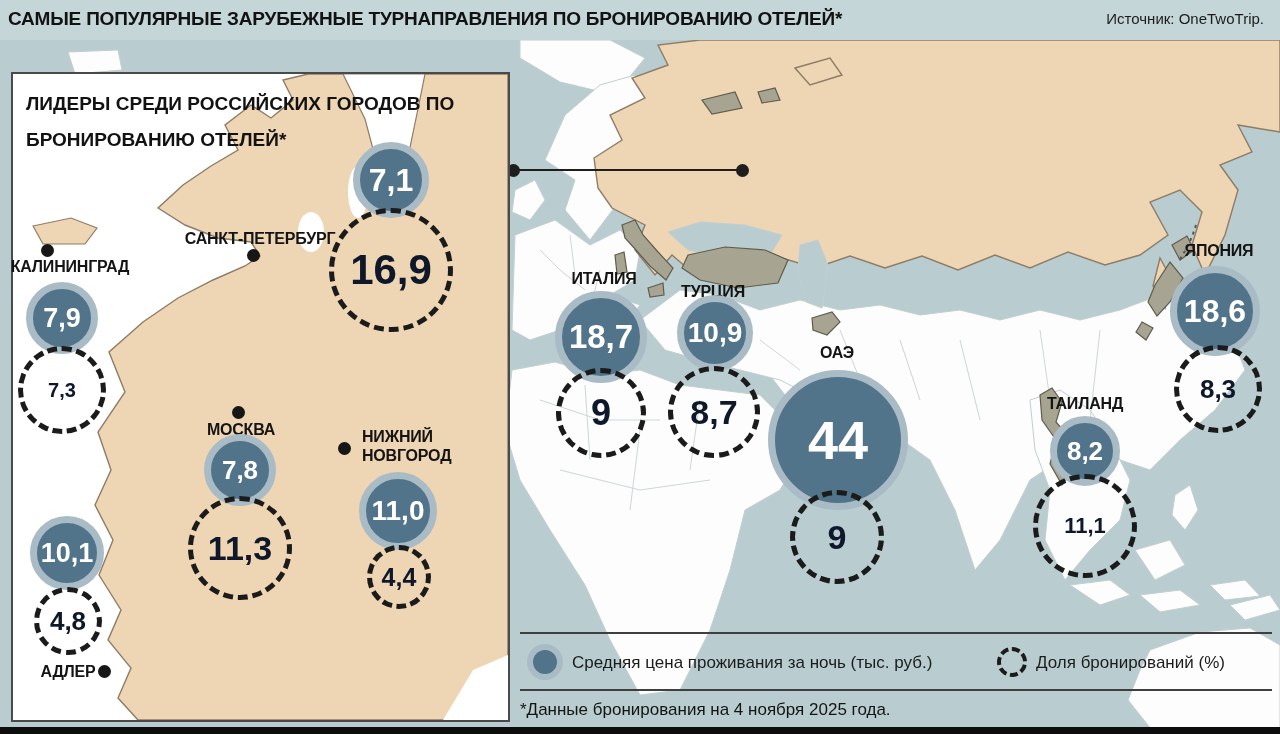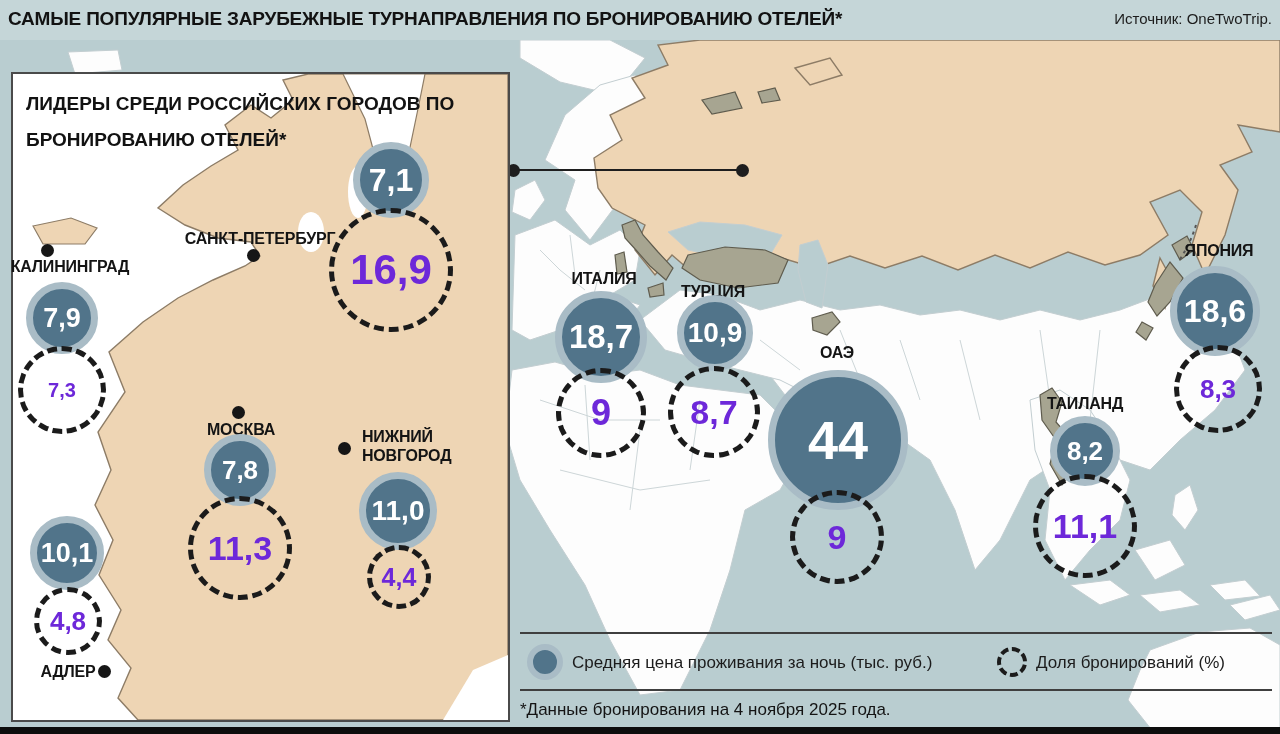--- a/index.html
+++ b/index.html
@@ -3,34 +3,34 @@
 <meta charset="utf-8">
 <style>
   html,body{margin:0;padding:0;}
   body{
     width:1280px;height:734px;position:relative;overflow:hidden;
     font-family:"Liberation Sans","DejaVu Sans",sans-serif;
     background:#b9cdd0;
   }
   .titlebar{position:absolute;left:0;top:0;width:1280px;height:40px;background:#c5d6d8;z-index:6;}
   .main-title{position:absolute;left:8px;top:8px;font-size:19px;font-weight:bold;color:#121212;letter-spacing:-0.2px;white-space:nowrap;}
-  .source{position:absolute;right:8px;top:10px;font-size:15px;color:#1c1c1c;}
+  .source{position:absolute;right:16px;top:10px;font-size:15px;color:#1c1c1c;}
   .world-map{position:absolute;left:0;top:40px;z-index:1;}
   .connector-line{position:absolute;left:512px;top:169px;width:230px;height:2px;background:#1e1e1e;z-index:2;}
   .connector-dot{position:absolute;width:13px;height:13px;border-radius:50%;background:#1e1e1e;z-index:2;}
   .inset-panel{position:absolute;left:11px;top:72px;width:499px;height:650px;background:#ffffff;border:2px solid #4a4a4a;box-sizing:border-box;z-index:3;}
   .inset-panel svg{position:absolute;left:0;top:0;}
   .inset-title{position:absolute;left:13px;top:12px;font-size:19px;line-height:36px;font-weight:bold;color:#121212;z-index:4;}
   .loc-label{position:absolute;z-index:5;font-size:16px;font-weight:bold;color:#141414;white-space:nowrap;transform:translateX(-50%);letter-spacing:-0.2px;}
   .loc-label.left-align{transform:none;}
   .loc-label .ll{display:block;line-height:19px;}
   .city-dot{position:absolute;width:13px;height:13px;border-radius:50%;background:#161616;z-index:5;}
   .bubble{position:absolute;border-radius:50%;box-sizing:border-box;display:flex;align-items:center;justify-content:center;z-index:5;font-weight:bold;font-stretch:condensed;}
   .bubble.solid{background:#51748a;border:7px solid #a9bcc6;color:#ffffff;z-index:5;}
-  .bubble.dotted{background:transparent;border:5px dashed #1b1b1b;color:#6d28d9;z-index:6;}
+  .bubble.dotted{background:transparent;border:5px dashed #1b1b1b;color:#0f172a;z-index:6;}
   .legend-divider{position:absolute;left:520px;width:752px;height:2px;background:#3f3f3f;z-index:6;}
   .legend-icon-solid{position:absolute;left:527px;top:644px;width:36px;height:36px;border-radius:50%;box-sizing:border-box;background:#51748a;border:6px solid #a9bcc6;z-index:6;}
   .legend-icon-dotted{position:absolute;left:997px;top:647px;width:30px;height:30px;border-radius:50%;box-sizing:border-box;border:4px dashed #1b1b1b;z-index:6;}
   .legend-text{position:absolute;top:653px;font-size:17px;color:#1c1c1c;z-index:6;white-space:nowrap;}
   .footnote{position:absolute;left:520px;top:700px;font-size:17px;color:#141414;z-index:6;white-space:nowrap;}
   .footer-bar{position:absolute;left:0;top:727px;width:1280px;height:7px;background:#0d0d0d;z-index:7;}
 </style>
 </head>
 <body>
 
@@ -172,21 +172,21 @@
     <span>44</span>
   </div>
 <div class="bubble dotted" style="left:790px;top:490px;width:94px;height:94px;font-size:34px;">
     <span>9</span>
   </div>
 
 <div class="loc-label" style="left:1085px;top:395px;">ТАИЛАНД</div>
 <div class="bubble solid" style="left:1050px;top:416px;width:70px;height:70px;font-size:26px;">
     <span>8,2</span>
   </div>
-<div class="bubble dotted" style="left:1033px;top:474px;width:104px;height:104px;font-size:34px;">
+<div class="bubble dotted" style="left:1033px;top:474px;width:104px;height:104px;font-size:22px;">
     <span>11,1</span>
   </div>
 
 <div class="loc-label" style="left:1219px;top:242px;">ЯПОНИЯ</div>
 <div class="bubble solid" style="left:1170px;top:266px;width:90px;height:90px;font-size:32px;">
     <span>18,6</span>
   </div>
 <div class="bubble dotted" style="left:1174px;top:345px;width:88px;height:88px;font-size:26px;">
     <span>8,3</span>
   </div>

